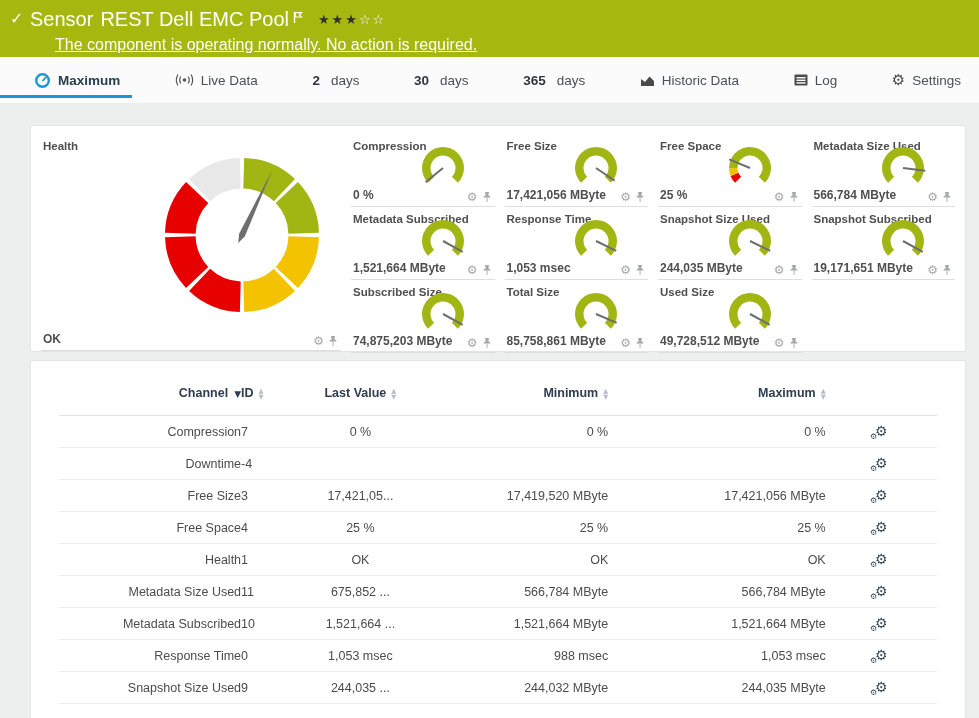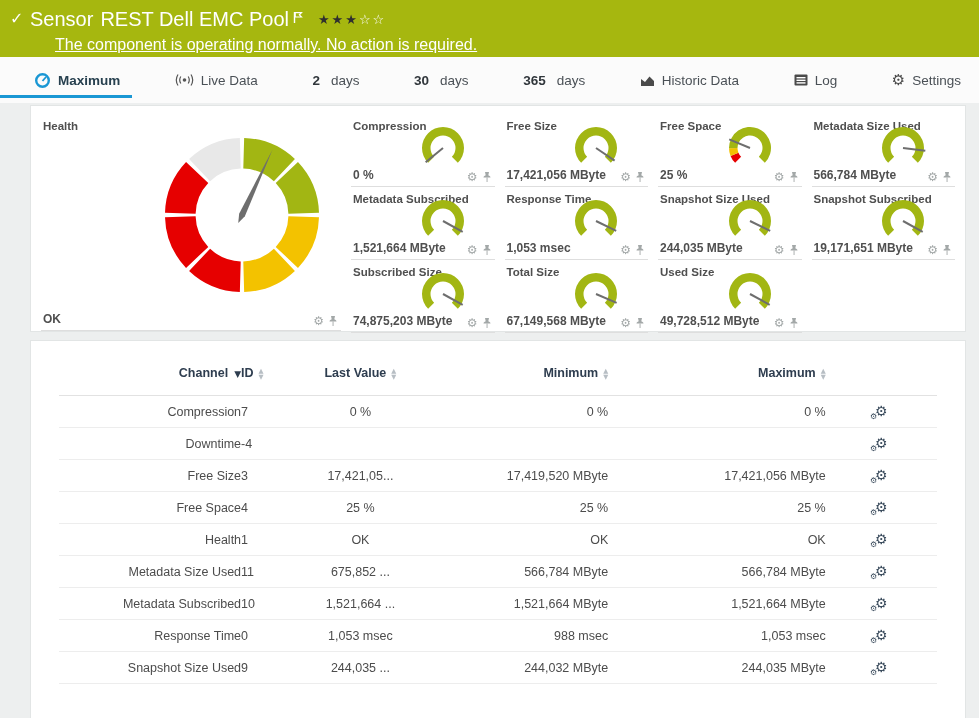--- a/index.html
+++ b/index.html
@@ -22,21 +22,21 @@
   .tabs { height:46px; display:flex; align-items:stretch; background:#fbfbfb; padding:0 12px 0 28px;
           justify-content:space-between; font-size:13.5px; color:#4a5056; }
   .tab { display:flex; align-items:center; gap:7px; padding:0 6px; cursor:pointer; position:relative; white-space:nowrap; }
   .tab b { color:#30363b; margin-right:4px; }
   .tab.active { color:#27404f; font-weight:bold; }
   .tab.active::after { content:""; position:absolute; left:-28px; right:-6px; bottom:5px; height:3px; background:#1a97d4; }
   .ticon { display:inline-flex; align-items:center; }
   .gearglyph { font-family:"DejaVu Sans",sans-serif; font-size:15px; color:#4a4a4a; line-height:1; }
 
   
-  main { padding:2px 13px 0 30px; background:#edefef; height:615px; }
+  main { padding:22px 13px 0 30px; background:#edefef; height:615px; }
   .panel { background:#fff; border:1px solid #e2e5e5; }
 
   
   .gauges { display:flex; padding:8px 10px 0 10px; height:227px; margin-bottom:8px; }
   .tile { position:relative; border-bottom:1px solid #dedede; }
   .tile-title { font-size:11.5px; font-weight:bold; color:#4f4f4f; padding:6px 0 0 2px; }
   .tile-value { position:absolute; left:2px; bottom:4px; font-size:12px; font-weight:bold; color:#4f4f4f; white-space:nowrap; }
   .tile-icons { position:absolute; right:3px; bottom:3px; display:flex; gap:4px; align-items:center; }
   .gear { font-size:12px; color:#a3a8a8; font-family:"DejaVu Sans",sans-serif; line-height:1; cursor:pointer; }
   .pin { display:inline-flex; cursor:pointer; }
@@ -330,21 +330,21 @@
                 </svg>
               </span>
             </div>
     </div>
           <div class="tile mini">
       <div class="tile-title">Total Size</div>
       <svg class="gauge" width="52" height="45" viewBox="0 0 52 45">
               <path d="M11.15 37.85 A21 21 0 1 1 40.85 37.85 L34.84 31.84 A12.5 12.5 0 1 0 17.16 31.84 Z" fill="#a2b613"></path>
               <line x1="26" y1="23" x2="46.65" y2="31.94" stroke="#6e6e6e" stroke-width="2"></line>
             </svg>
-      <div class="tile-value">67,149,568 MByte</div>
+      <div class="tile-value">85,758,861 MByte</div>
       <div class="tile-icons">
               <span class="gear">⚙</span>
               <span class="pin">
                 <svg width="10" height="12" viewBox="0 0 10 12">
                   <path d="M3 1h4l-.7 3.2c1.4.4 2.2 1.3 2.2 2.3H1.5c0-1 .8-1.9 2.2-2.3L3 1z" fill="#a3a8a8"></path>
                   <rect x="4.6" y="6.5" width="0.9" height="4.5" fill="#a3a8a8"></rect>
                 </svg>
               </span>
             </div>
     </div>

